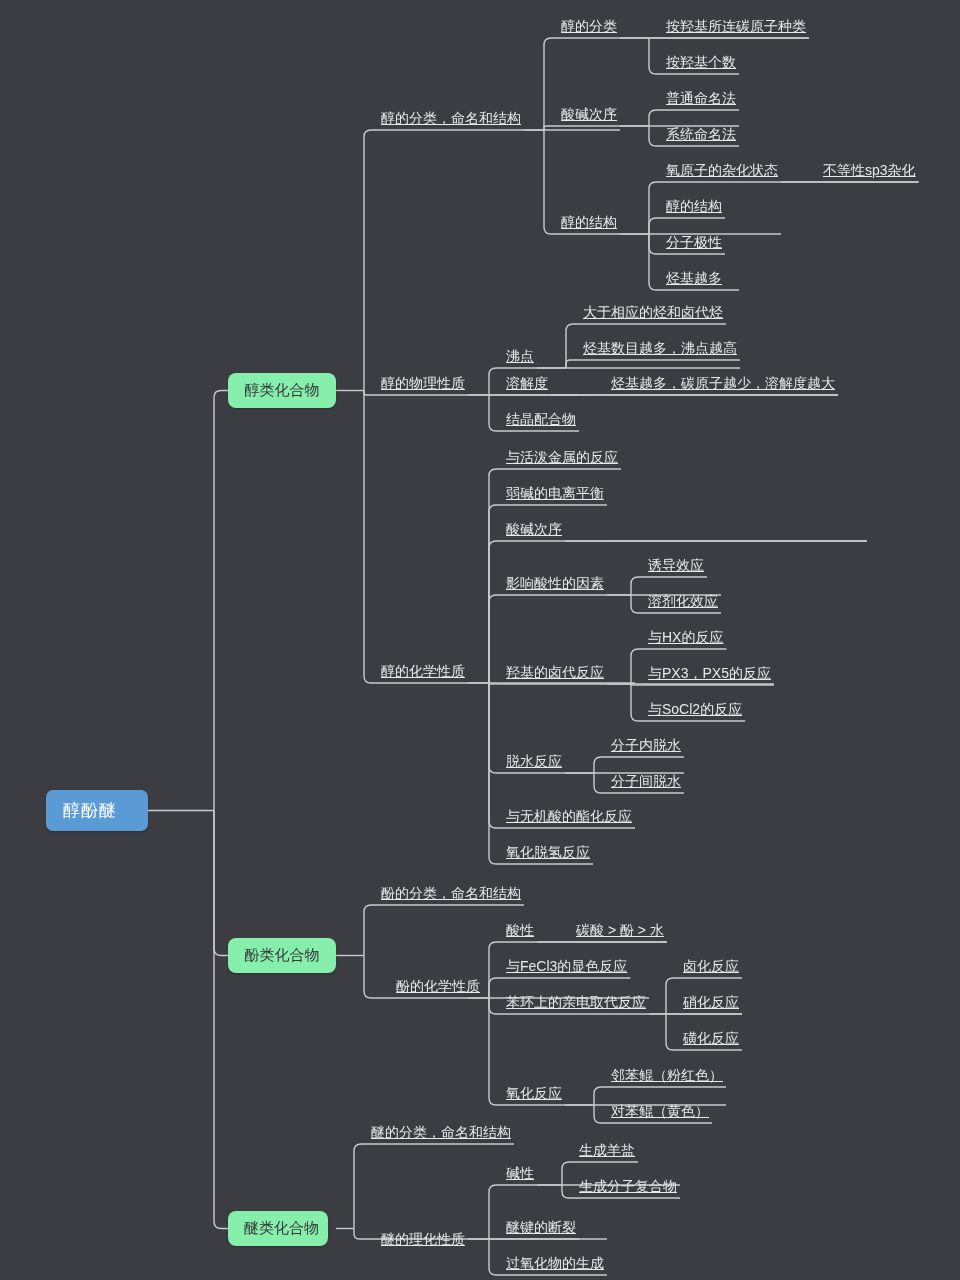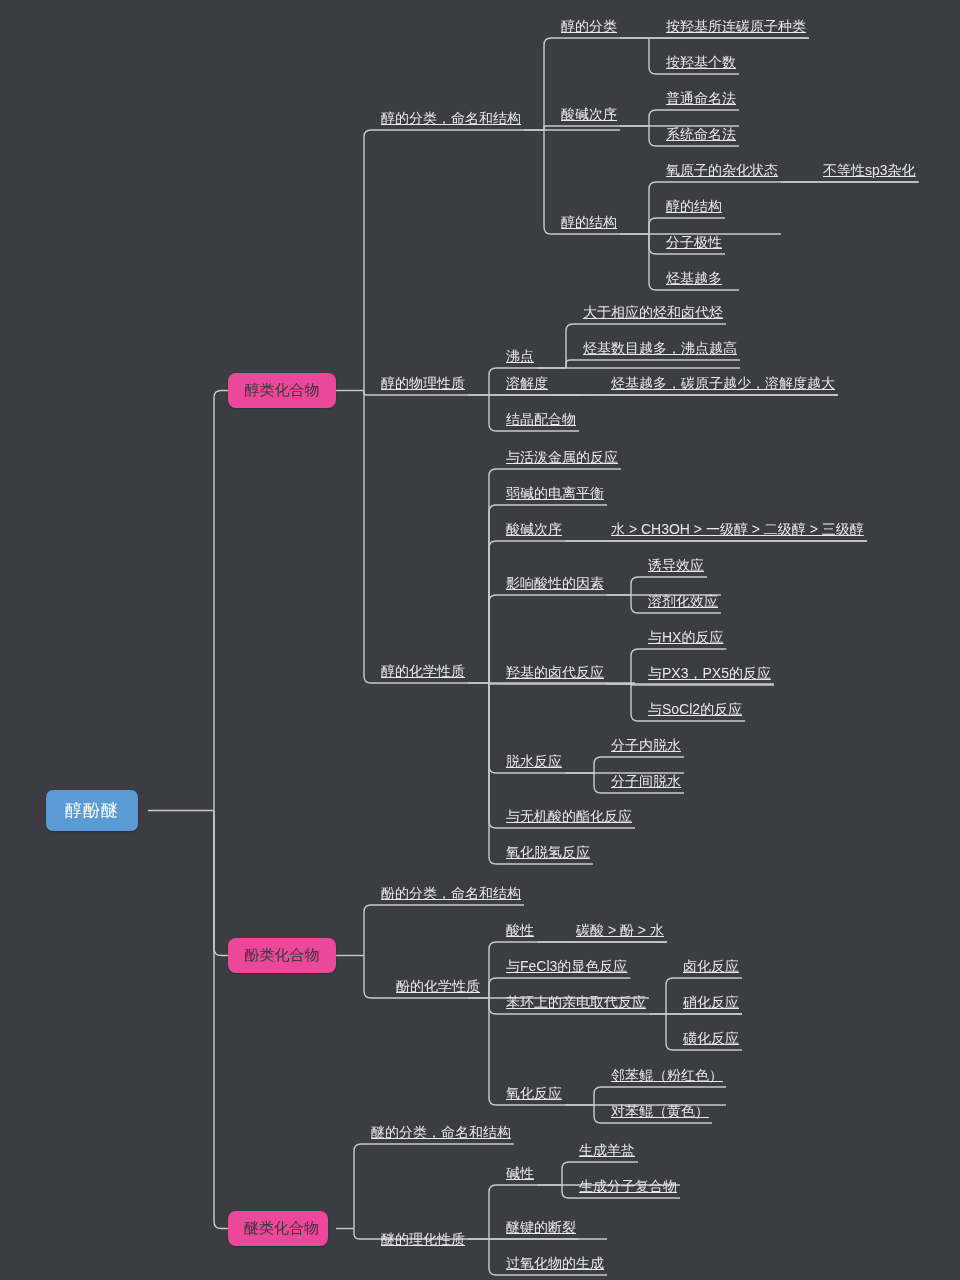--- a/index.html
+++ b/index.html
@@ -19,21 +19,21 @@
     background:#5b9bd5;
     color:#ffffff;
     border-radius:7px;
     font-size:17px;
     letter-spacing:1px;
     padding:9px 17px;
     box-shadow:0 1px 2px rgba(0,0,0,.25);
   }
   
   .n-l1{
-    background:#ec4899;
+    background:#86efac;
     color:#36373b;
     border-radius:8px;
     font-size:15px;
     padding:8px 16px;
     box-shadow:0 1px 2px rgba(0,0,0,.25);
   }
   
   .n-t{
     color:#e9e9ea;
     font-size:14px;
@@ -179,21 +179,21 @@
       <path d="M 354 1228.5 L 354 1151 Q 354 1144 361 1144 L 368 1144" fill="none" stroke="#c9cacc" stroke-width="1.4"></path>
       <path d="M 354 1228.5 L 354 1233.75 Q 354 1239 359.25 1239 L 378 1239" fill="none" stroke="#c9cacc" stroke-width="1.4"></path>
       <path d="M 468 1239 L 489 1239" fill="none" stroke="#c9cacc" stroke-width="1.4"></path>
       <path d="M 489 1239 L 489 1192 Q 489 1185 496 1185 L 503 1185" fill="none" stroke="#c9cacc" stroke-width="1.4"></path>
       <path d="M 489 1239 L 503 1239" fill="none" stroke="#c9cacc" stroke-width="1.4"></path>
       <path d="M 489 1239 L 489 1268 Q 489 1275 496 1275 L 503 1275" fill="none" stroke="#c9cacc" stroke-width="1.4"></path>
       <path d="M 537 1185 L 562 1185" fill="none" stroke="#c9cacc" stroke-width="1.4"></path>
       <path d="M 562 1185 L 562 1169 Q 562 1162 569 1162 L 576 1162" fill="none" stroke="#c9cacc" stroke-width="1.4"></path>
       <path d="M 562 1185 L 562 1191.5 Q 562 1198 568.5 1198 L 576 1198" fill="none" stroke="#c9cacc" stroke-width="1.4"></path>
     </svg>
-<div class="node n-root" style="left: 46px; top: 790px; width: 92px; box-sizing: border-box; text-align: center;">醇酚醚</div>
+<div class="node n-root" style="left: 46px; top: 790px; width: 102px; box-sizing: border-box; ">醇酚醚</div>
     <div class="node n-l1" style="left: 228px; top: 373px; width: 108px; box-sizing: border-box; text-align: center;">醇类化合物</div>
     <div class="node n-l1" style="left: 228px; top: 938px; width: 108px; box-sizing: border-box; text-align: center;">酚类化合物</div>
     <div class="node n-l1" style="left: 228px; top: 1211px; width: 100px; box-sizing: border-box; text-align: center;">醚类化合物</div>
     <div class="node n-t" style="left: 378px; top: 110px;">醇的分类，命名和结构</div>
     <div class="node n-t" style="left: 378px; top: 375px;">醇的物理性质</div>
     <div class="node n-t" style="left: 378px; top: 663px;">醇的化学性质</div>
     <div class="node n-t" style="left: 558px; top: 18px;">醇的分类</div>
     <div class="node n-t" style="left: 558px; top: 106px;">酸碱次序</div>
     <div class="node n-t" style="left: 558px; top: 214px;">醇的结构</div>
     <div class="node n-t" style="left: 663px; top: 18px;">按羟基所连碳原子种类</div>
@@ -212,21 +212,20 @@
     <div class="node n-t" style="left: 580px; top: 340px;">烃基数目越多，沸点越高</div>
     <div class="node n-t" style="left: 608px; top: 375px;">烃基越多，碳原子越少，溶解度越大</div>
     <div class="node n-t" style="left: 503px; top: 449px;">与活泼金属的反应</div>
     <div class="node n-t" style="left: 503px; top: 485px;">弱碱的电离平衡</div>
     <div class="node n-t" style="left: 503px; top: 521px;">酸碱次序</div>
     <div class="node n-t" style="left: 503px; top: 575px;">影响酸性的因素</div>
     <div class="node n-t" style="left: 503px; top: 664px;">羟基的卤代反应</div>
     <div class="node n-t" style="left: 503px; top: 753px;">脱水反应</div>
     <div class="node n-t" style="left: 503px; top: 808px;">与无机酸的酯化反应</div>
     <div class="node n-t" style="left: 503px; top: 844px;">氧化脱氢反应</div>
-    <div class="node n-t" style="left: 608px; top: 521px;">水 &gt; CH3OH &gt; 一级醇 &gt; 二级醇 &gt; 三级醇</div>
     <div class="node n-t" style="left: 645px; top: 557px;">诱导效应</div>
     <div class="node n-t" style="left: 645px; top: 593px;">溶剂化效应</div>
     <div class="node n-t" style="left: 645px; top: 629px; text-align: right;">与HX的反应</div>
     <div class="node n-t" style="left: 645px; top: 665px;">与PX3，PX5的反应</div>
     <div class="node n-t" style="left: 645px; top: 701px;">与SoCl2的反应</div>
     <div class="node n-t" style="left: 608px; top: 737px;">分子内脱水</div>
     <div class="node n-t" style="left: 608px; top: 773px;">分子间脱水</div>
     <div class="node n-t" style="left: 378px; top: 885px;">酚的分类，命名和结构</div>
     <div class="node n-t" style="left: 378px; top: 978px; margin-left: 15px;">酚的化学性质</div>
     <div class="node n-t" style="left: 503px; top: 922px;">酸性</div>

